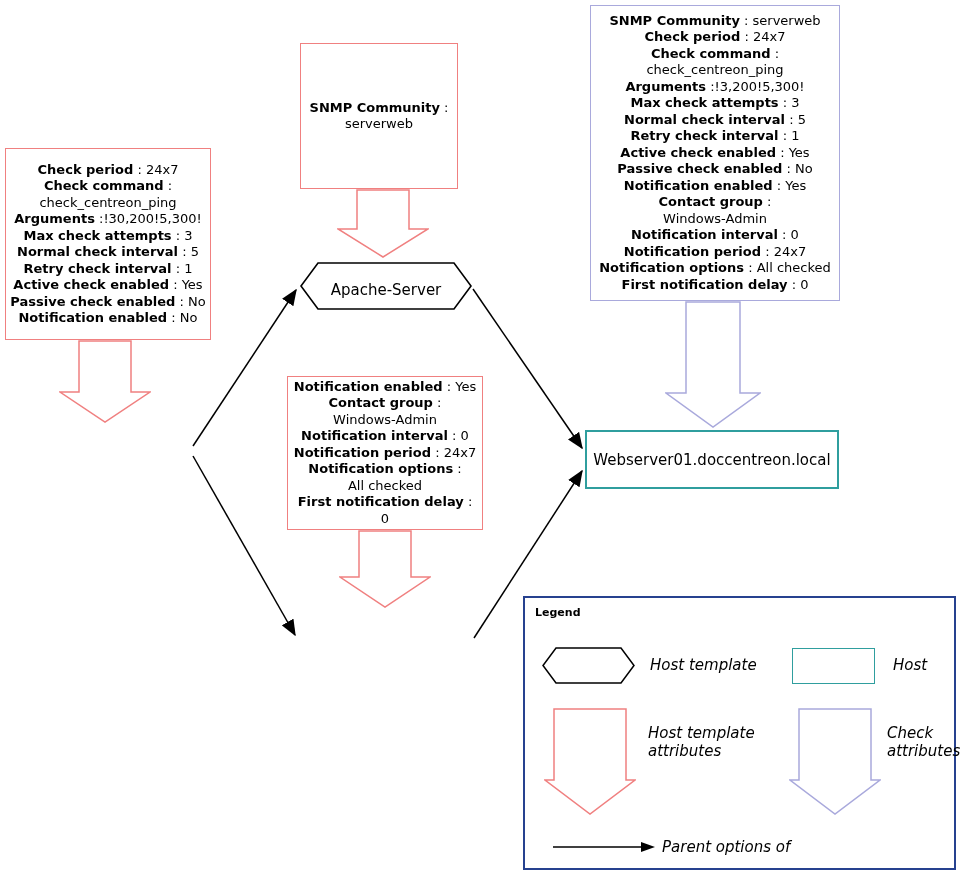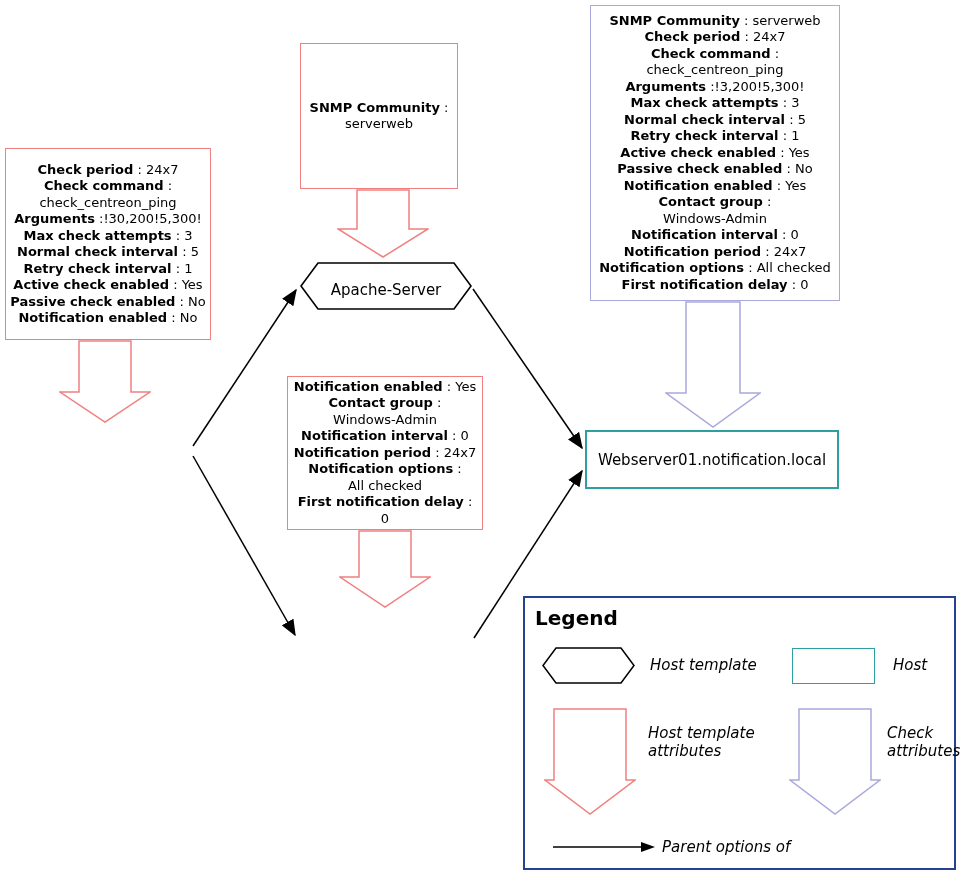--- a/index.html
+++ b/index.html
@@ -28,21 +28,21 @@
   }
   .host-rect{
     position:absolute;box-sizing:border-box;border:2px solid var(--host_border);
     background:#fff;display:flex;align-items:center;justify-content:center;font-size:15px;
   }
   .hollow-arrow{position:absolute;}
   .legend{
     position:absolute;left:523px;top:596px;width:433px;height:274px;
     box-sizing:border-box;border:2px solid var(--legend_border);background:#fff;
   }
-  .legend-title{position:absolute;left:10px;top:8px;font-size:20px;font-weight:bold;}
+  .legend-title{position:absolute;left:10px;top:8px;font-size:11px;font-weight:bold;}
   .legend-label{position:absolute;font-size:15px;font-style:italic;}
   .legend-label.center{text-align:left;}
   svg{display:block;}
 </style>
 </head>
 <body>
 
 <div class="canvas">
 
   <svg class="connectors" width="961" height="874" viewBox="0 0 961 874">
@@ -133,21 +133,21 @@
 
   <div class="node" style="left:300px;top:262px;width:172px;height:48px;">
     <svg width="172" height="48" viewBox="0 0 172 48">
       <polygon points="18,1 154,1 171,24 154,47 18,47 1,24" fill="#fff" stroke="#000" stroke-width="1.6"></polygon>
     </svg>
     <div class="node-label">Apache-Server</div>
   </div>
 
 
   <div class="host-rect" style="left:585px;top:430px;width:254px;height:59px;">
-    <span>Webserver01.notification.local</span>
+    <span>Webserver01.doccentreon.local</span>
   </div>
 
   <div class="legend">
     <div class="legend-title">Legend</div>
 
     <div style="position:absolute;left:17px;top:49px;">
       <svg width="93" height="37" viewBox="0 0 93 37">
         <polygon points="14,1 79,1 92,18.5 79,36 14,36 1,18.5" fill="#fff" stroke="#000" stroke-width="1.5"></polygon>
       </svg>
     </div>

